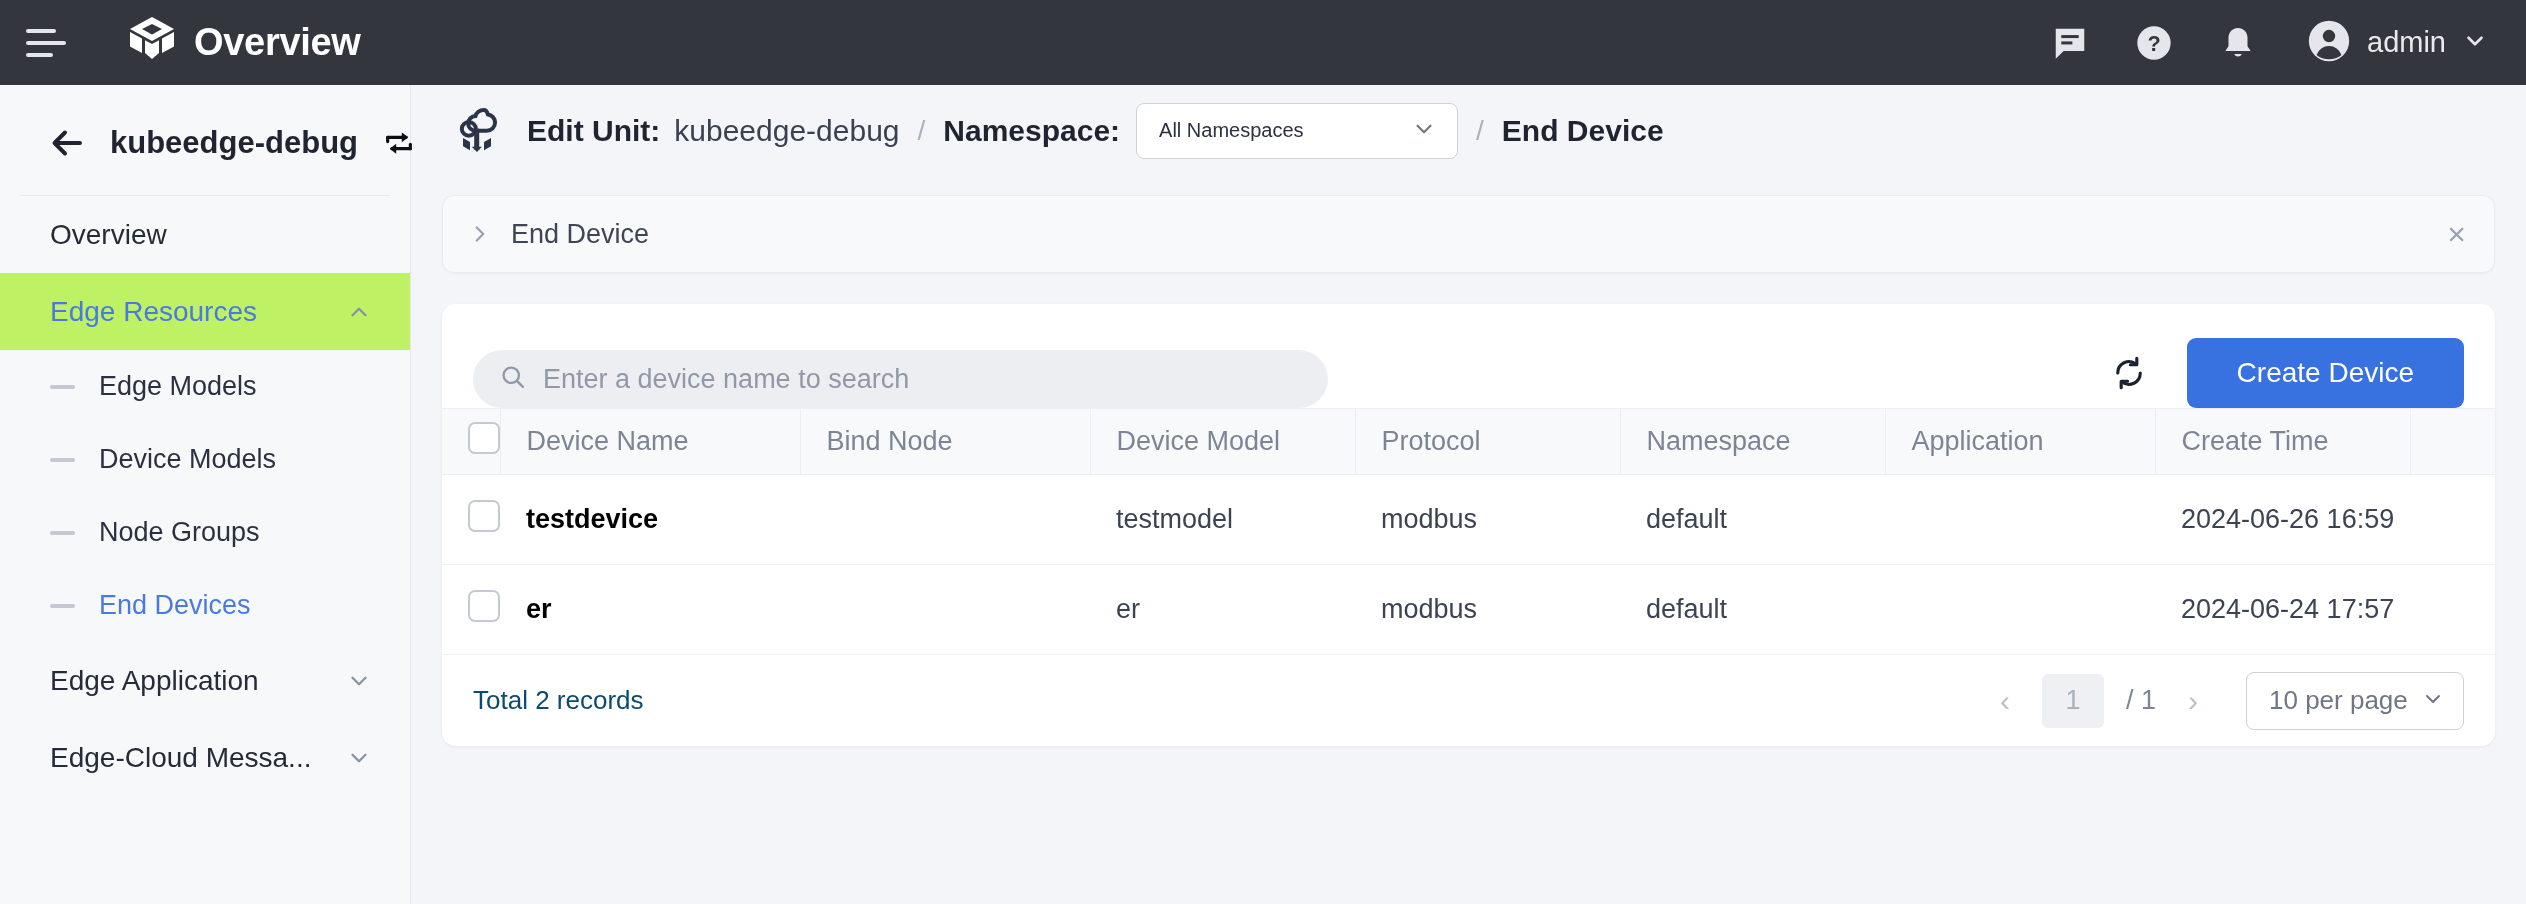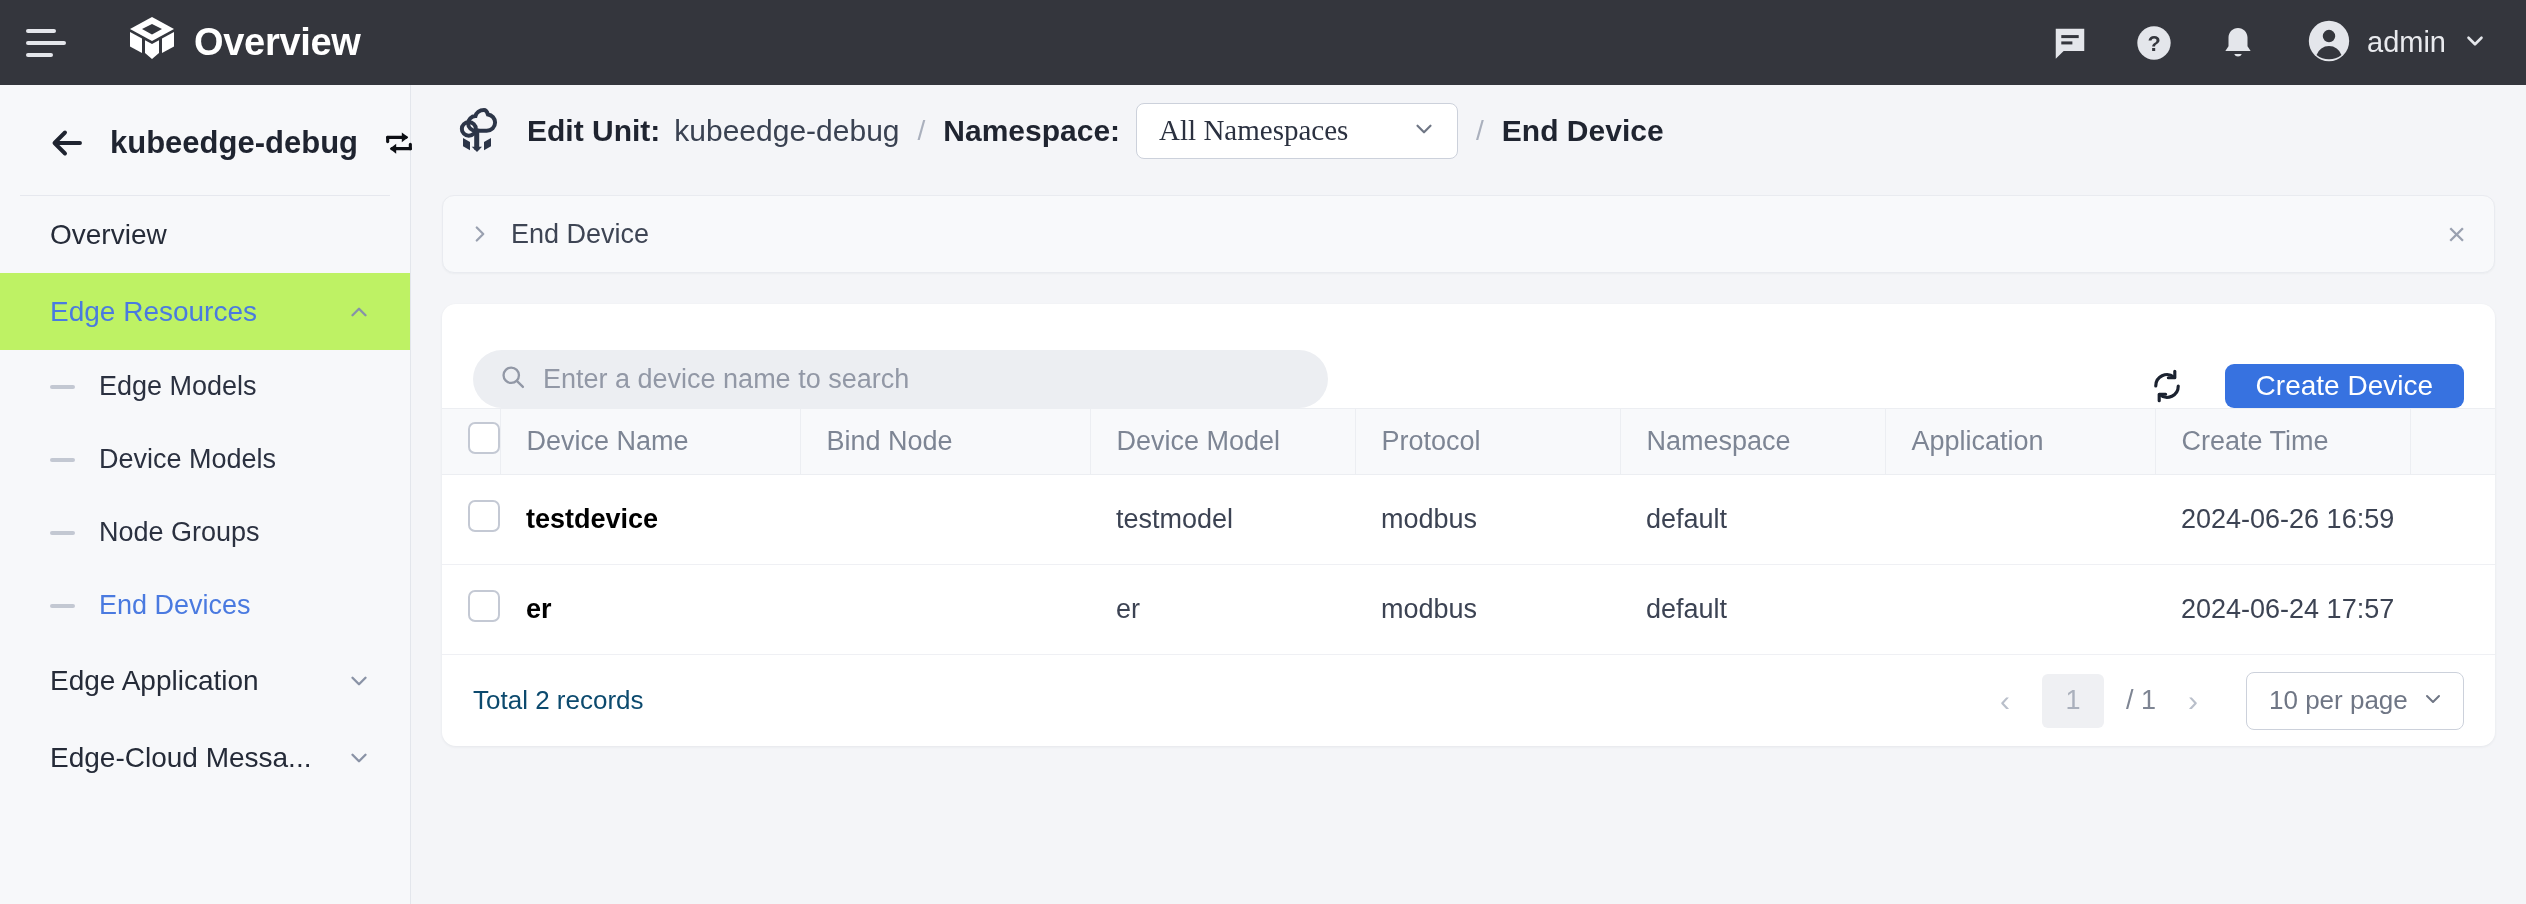--- a/index.html
+++ b/index.html
@@ -84,21 +84,21 @@
   .crumb-strong { font-size: 30px; font-weight: 700; color: #1f2430; }
   .crumb-plain { font-size: 30px; color: #3a4252; }
   .crumb-sep { font-size: 28px; color: #aab0bd; margin: 0 18px; }
   .ns-select {
     margin-left: 16px;
     width: 322px; height: 56px;
     background: #ffffff; border: 1px solid #ccd1db; border-radius: 8px;
     display: flex; align-items: center; justify-content: space-between;
     padding: 0 20px 0 22px; cursor: pointer;
   }
-  .ns-select .val { font-size: 29px; color: #2b3140; font-family: Liberation Serif, serif; }
+  .ns-select .val { font-size: 20px; color: #2b3140; }
 
   
   .panel {
     margin: 19px 31px 0 31px;
     height: 78px; background: #f8f9fb;
     border: 1px solid #e9ebf0; border-radius: 12px;
     display: flex; align-items: center;
     padding: 0 28px 0 24px;
     box-shadow: 0 1px 2px rgba(30,40,60,0.04);
   }
@@ -122,21 +122,21 @@
     border: 0; outline: 0; background: transparent;
     font-size: 27px; color: #2b3140; width: 100%;
     font-family: "Liberation Sans", sans-serif;
   }
   .search input::placeholder { color: #9298a6; }
   .toolbar-right { margin-left: auto; display: flex; align-items: center; gap: 40px; }
   .refresh { cursor: pointer; display:flex; align-items:center; }
   .btn-primary {
     background: #3772e0; color: #fff; font-size: 28px;
     border: 0; border-radius: 9px;
-    height: 44px; padding: 0 31px; cursor: pointer;
+    height: 70px; padding: 0 50px; cursor: pointer;
     font-family: "Liberation Sans", sans-serif;
   }
 
   
   table { width: 100%; border-collapse: collapse; table-layout: fixed; }
   thead th {
     background: #f8f9fb;
     height: 66px;
     text-align: left;
     font-size: 27px; font-weight: 400; color: #7d8594;

